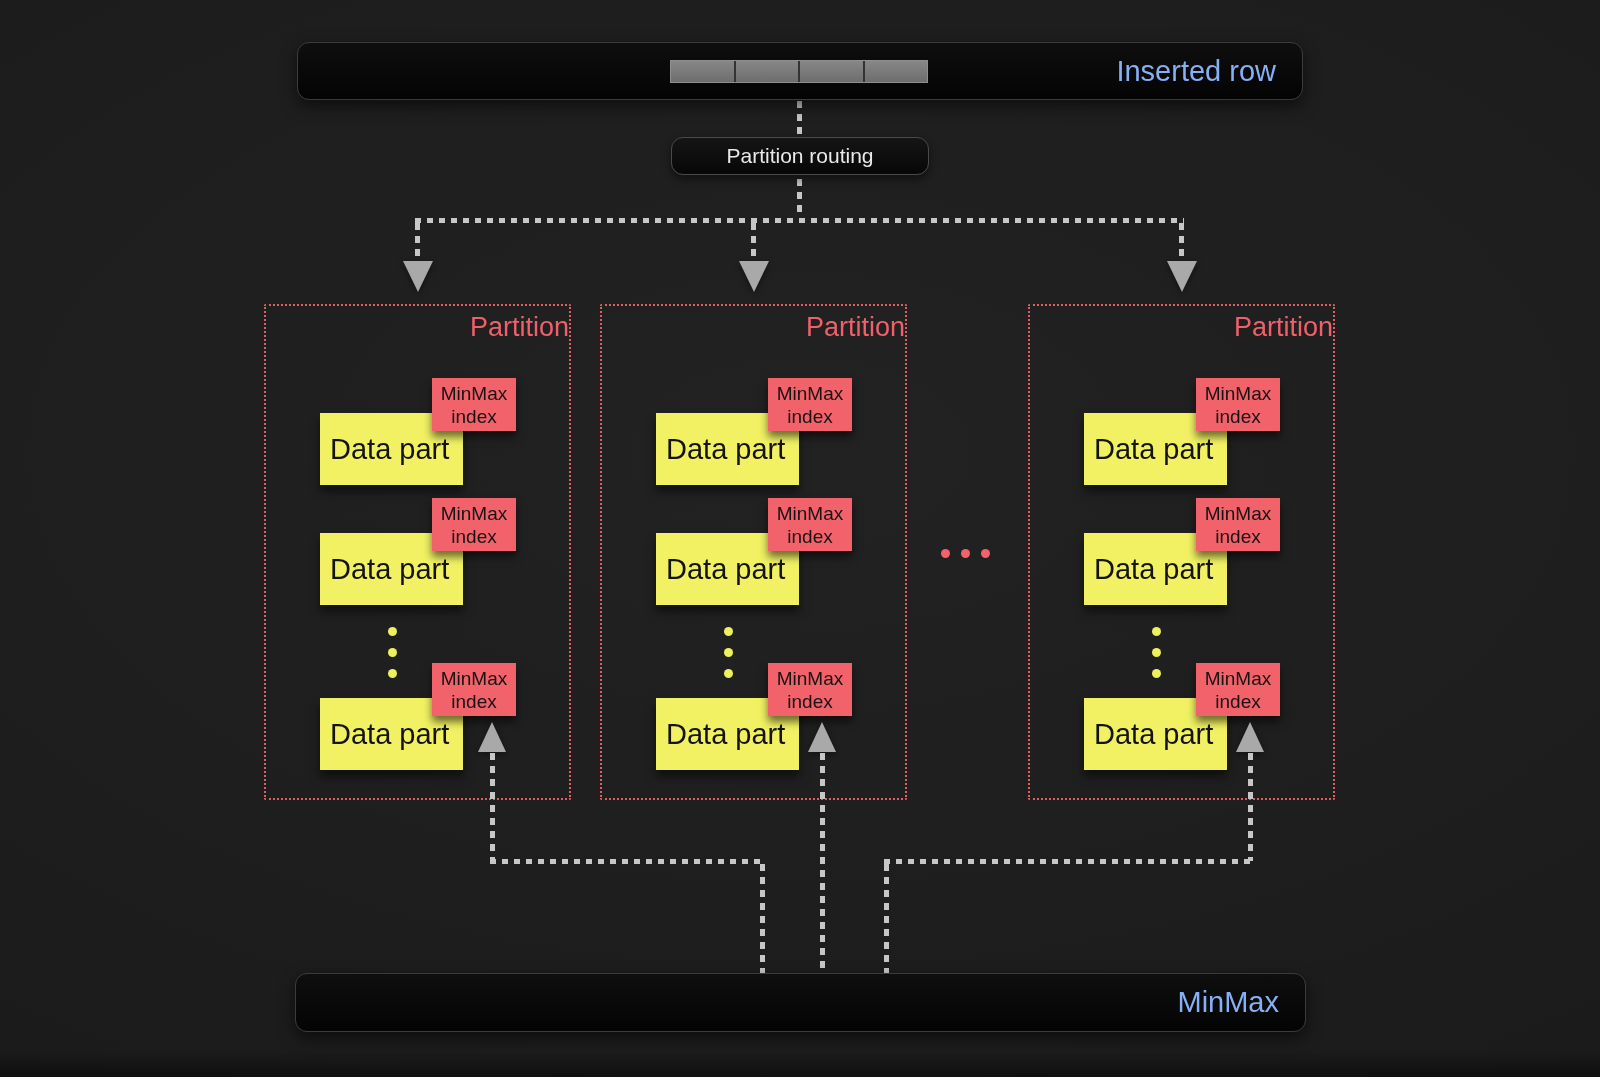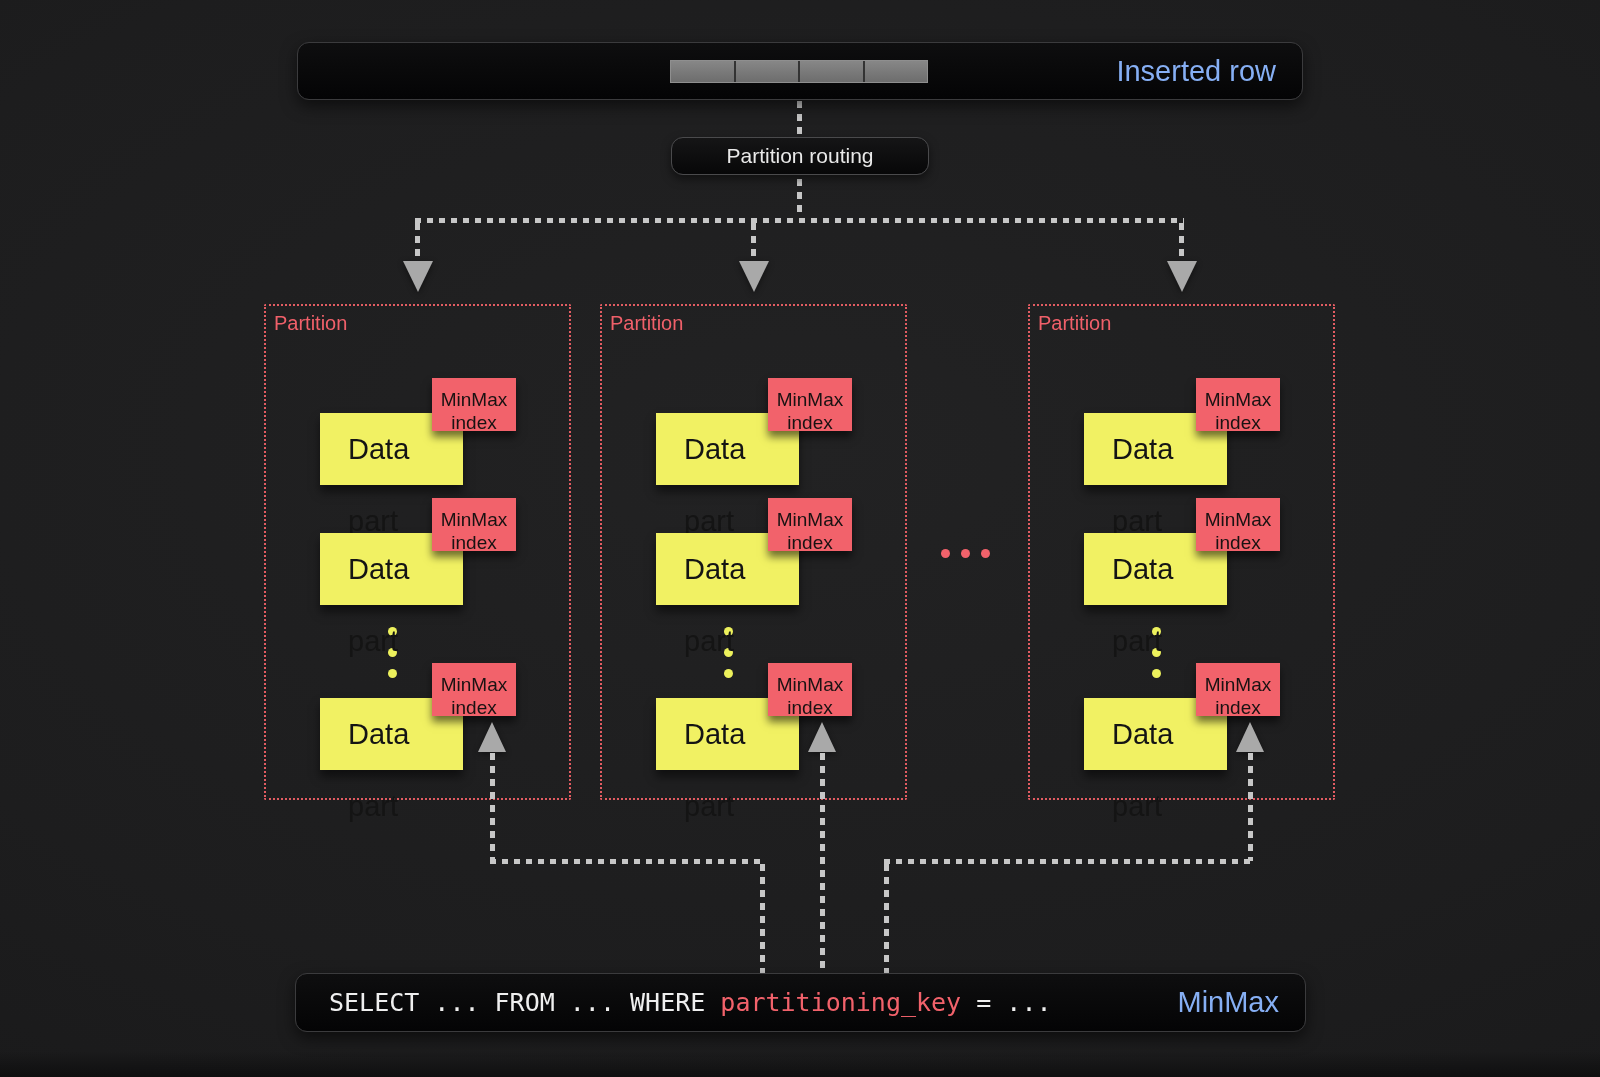--- a/index.html
+++ b/index.html
@@ -36,26 +36,26 @@
     background:repeating-linear-gradient(180deg,#c7c7c7 0 7px,transparent 7px 13px);}
   .hline{position:absolute;height:5px;z-index:4;
     background:repeating-linear-gradient(90deg,#c7c7c7 0 6px,transparent 6px 12px);}
   .arrow{position:absolute;width:0;height:0;z-index:4;filter:drop-shadow(0 2px 3px rgba(0,0,0,.45));}
   .arrow.down{border-left:15px solid transparent;border-right:15px solid transparent;border-top:31px solid #a9a9a9;}
   .arrow.up{border-left:14px solid transparent;border-right:14px solid transparent;border-bottom:30px solid #a9a9a9;}
 
   
   .partition{position:absolute;top:304px;width:307px;height:496px;border:2px dotted #e25c62;
     border-radius:2px;box-sizing:border-box;z-index:2;}
-  .ptitle{position:absolute;top:6px;left:8px;right:0;text-align:left;color:#f0606a;font-size:20px;}
+  .ptitle{position:absolute;top:6px;left:8px;right:0;text-align:right;color:#f0606a;font-size:27px;}
   .dpart{position:absolute;left:54px;width:143px;height:72px;background:#f1f163;color:#141414;
-    font-size:29px;line-height:72px;padding-left:28px;box-sizing:border-box;z-index:2;
+    font-size:29px;line-height:72px;padding-left:10px;box-sizing:border-box;z-index:2;
     box-shadow:0 7px 9px rgba(0,0,0,.5);}
   .minmax{position:absolute;left:166px;width:84px;height:53px;background:#f2626b;color:#191212;
-    font-size:19px;line-height:23px;text-align:center;padding-top:10px;box-sizing:border-box;z-index:3;
+    font-size:19px;line-height:23px;text-align:center;padding-top:4px;box-sizing:border-box;z-index:3;
     box-shadow:0 6px 8px rgba(0,0,0,.55);}
   .minmax.r1{top:72px}  .dpart.r1{top:107px}
   .minmax.r2{top:192px} .dpart.r2{top:227px}
   .minmax.r3{top:357px} .dpart.r3{top:392px}
   .vdots{position:absolute;left:122px;top:321px;width:9px;z-index:1;}
   .vdots i{display:block;width:9px;height:9px;border-radius:50%;background:#edf15c;margin-bottom:12px;}
   .red-dots{position:absolute;left:941px;top:549px;display:flex;gap:11px;z-index:2;}
   .red-dots i{width:9px;height:9px;border-radius:50%;background:#f2626b;}
 </style>
 </head>
@@ -141,17 +141,16 @@
   <div class="vline" style="left:490px;top:753px;height:108px"></div>
   <div class="vline" style="left:820px;top:753px;height:220px"></div>
   <div class="vline" style="left:1248px;top:753px;height:108px"></div>
   <div class="hline" style="left:490px;top:859px;width:272px"></div>
   <div class="hline" style="left:884px;top:859px;width:368px"></div>
   <div class="vline" style="left:760px;top:864px;height:109px"></div>
   <div class="vline" style="left:884px;top:864px;height:109px"></div>
 
 
   <div class="big-box" style="left:295px;top:973px;width:1011px;height:59px">
-    <div class="sql"><span>SELECT ... FROM ... WHERE </span><span class="key">partitioning_key</span><span> = ...</span></div>
     <div class="box-label">MinMax</div>
   </div>
 
 </div>
 
 </body></html>

